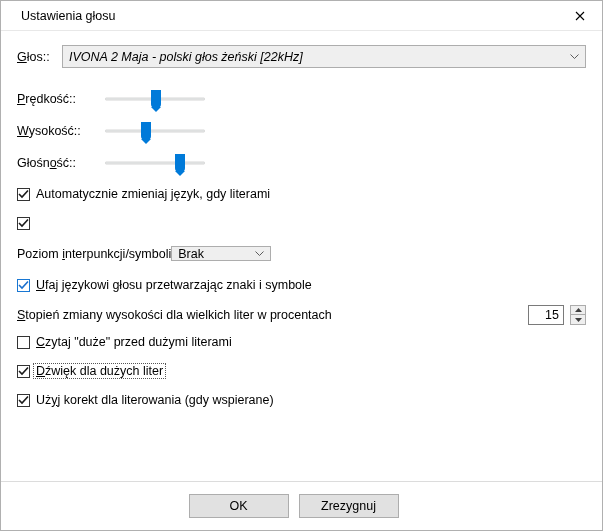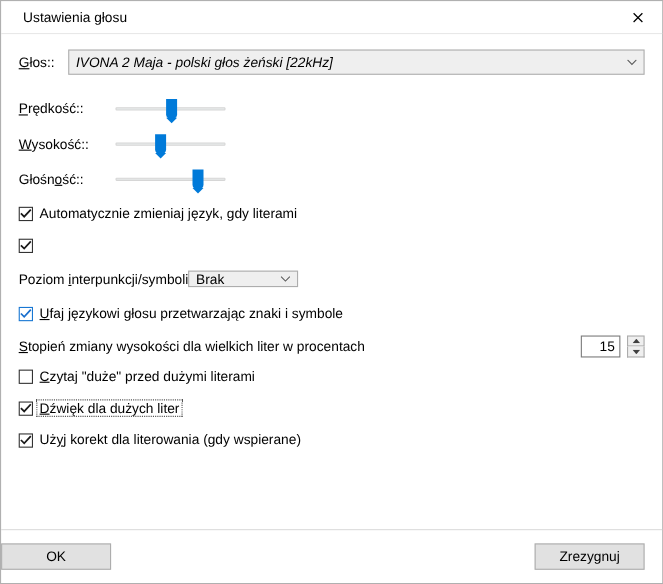--- a/index.html
+++ b/index.html
@@ -27,21 +27,21 @@
   .checkbox.checked svg { display: block; }
   .checkbox svg { display: none; width: 11px; height: 11px; }
   .punc-row { display: flex; align-items: center; margin-bottom: 10px; height: 23px; }
   .punc-combo { width: 100px; height: 15px; border: 1px solid #adadad; background: #efefef; display: flex; align-items: center; padding: 0 6px; position: relative; }
   .spin-row { display: flex; align-items: center; margin-bottom: 6px; height: 22px; gap: 6px; }
   .spin-label { flex: 1; }
   .spin-input { width: 36px; height: 20px; border: 1px solid #7a7a7a; text-align: right; padding: 0 4px; }
   .spin-btns { display: flex; flex-direction: column; }
   .spin-btn { width: 16px; height: 10px; border: 1px solid #acacac; background: #efefef; display: flex; align-items: center; justify-content: center; }
   .spin-btn svg { width: 7px; height: 4px; display: block; }
-  .button-bar { height: 48px; border-top: 0; display: flex; align-items: center; justify-content: space-between; padding: 0 16px 0 0; gap: 10px; }
+  .button-bar { height: 48px; border-top: 0; display: flex; align-items: center; justify-content: center; padding: 0 16px 0 0; gap: 10px; }
   .sep { height: 1px; background: #dcdcdc; margin: 6px -16px 0 -16px; }
   .btn { width: 100px; height: 24px; border: 1px solid #adadad; background: #e1e1e1; display: flex; align-items: center; justify-content: center; }
   .gap16 { height: 12px; }
   .dotted-focus { border: 1px dotted #555; padding: 0 2px; margin: -1px -3px; }
 </style>
 </head>
 <body>
 
 <div class="window">
 

